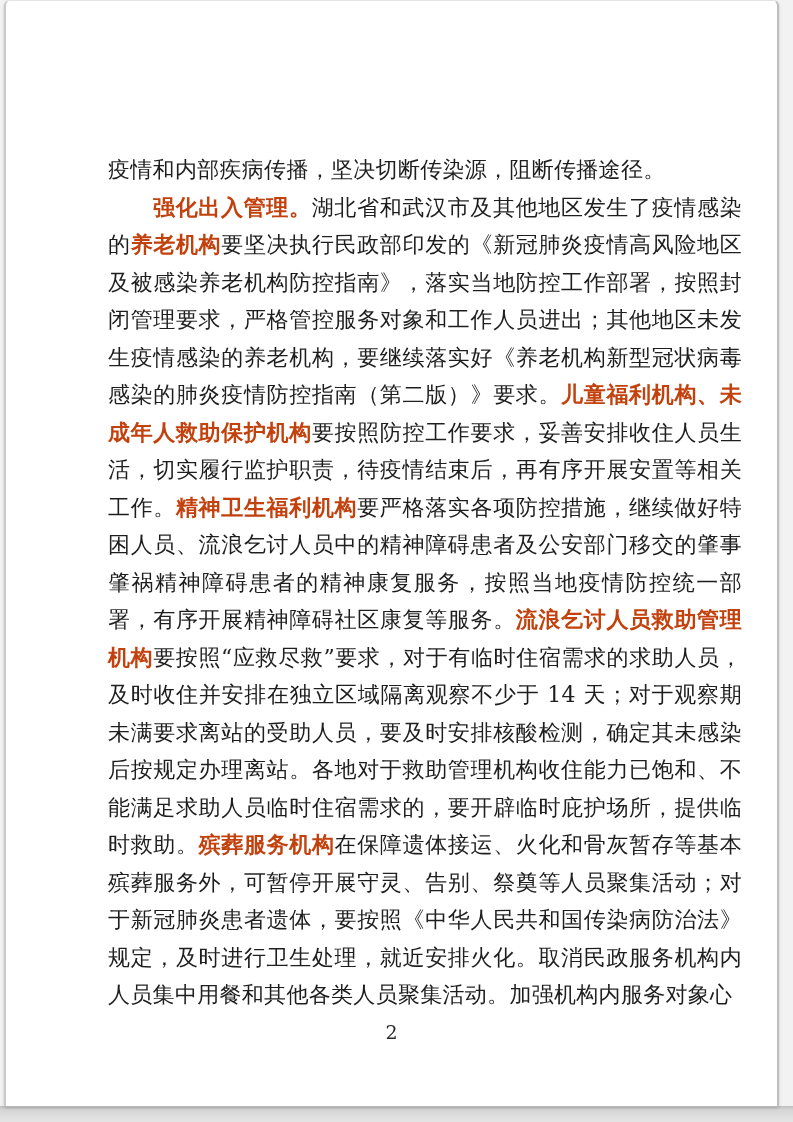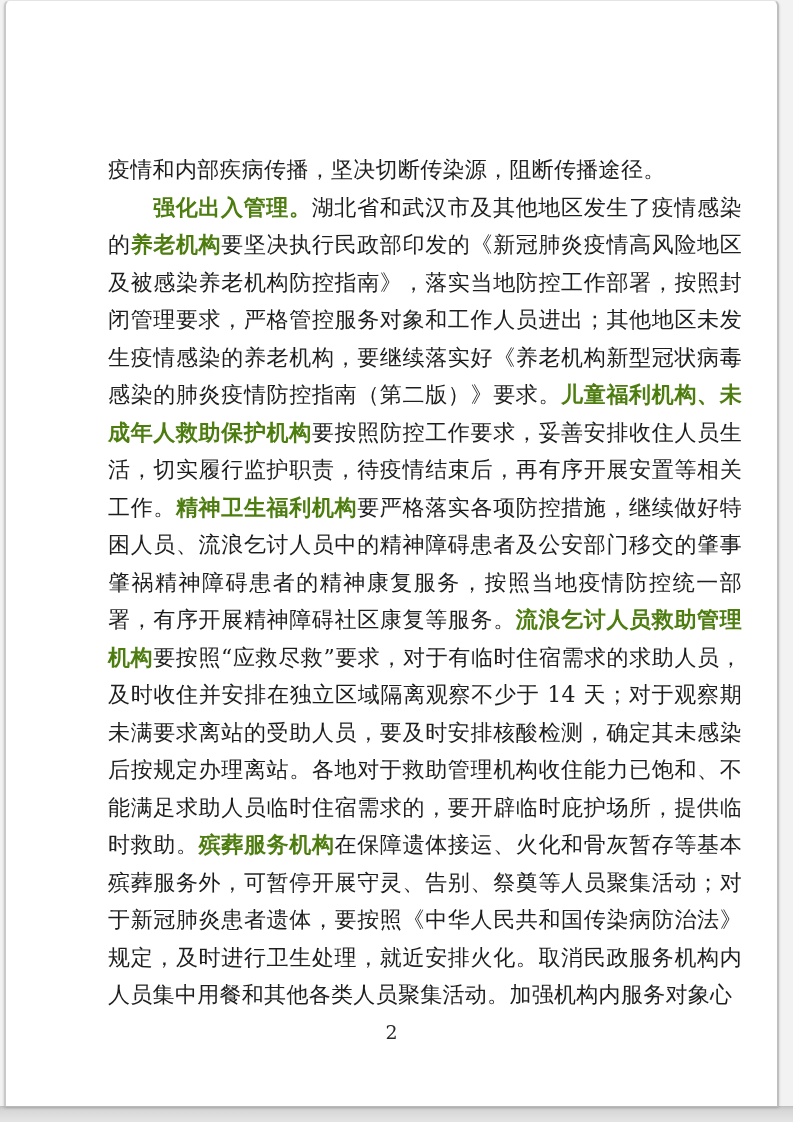--- a/index.html
+++ b/index.html
@@ -56,21 +56,21 @@
   }
   .para {
     margin: 0;
     padding: 0;
   }
   .para.indent {
     text-indent: 45px;
   }
   .bold {
     font-weight: bold;
-    color: #4d7c0f;
+    color: #c2410c;
   }
   .page-number {
     position: absolute;
     left: 0;
     top: 1020px;
     width: 100%;
     text-align: center;
     font-size: 19px;
     color: #2a2a2a;
   }

